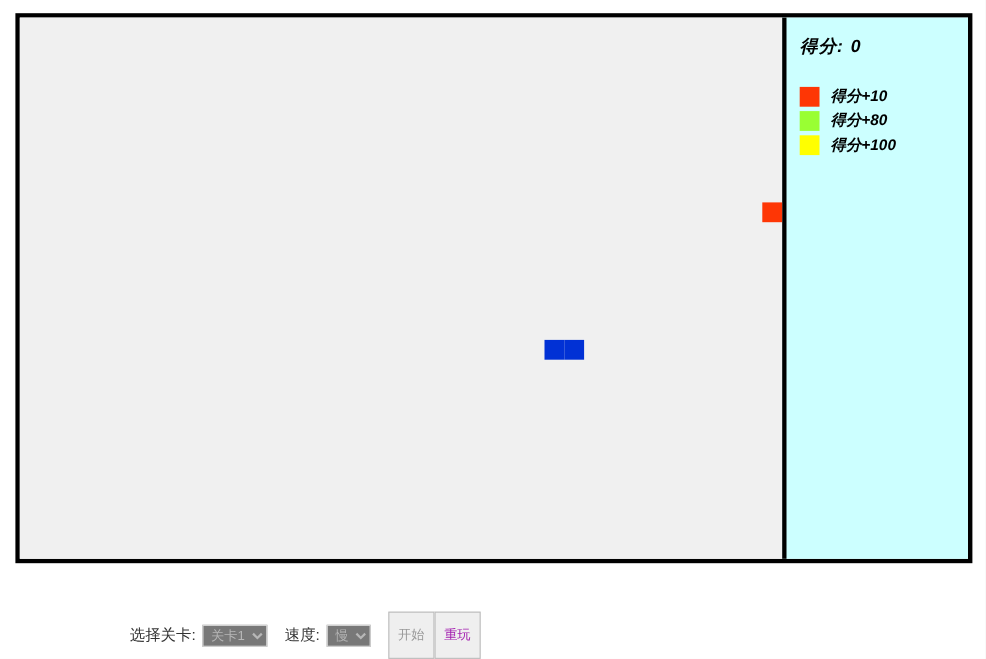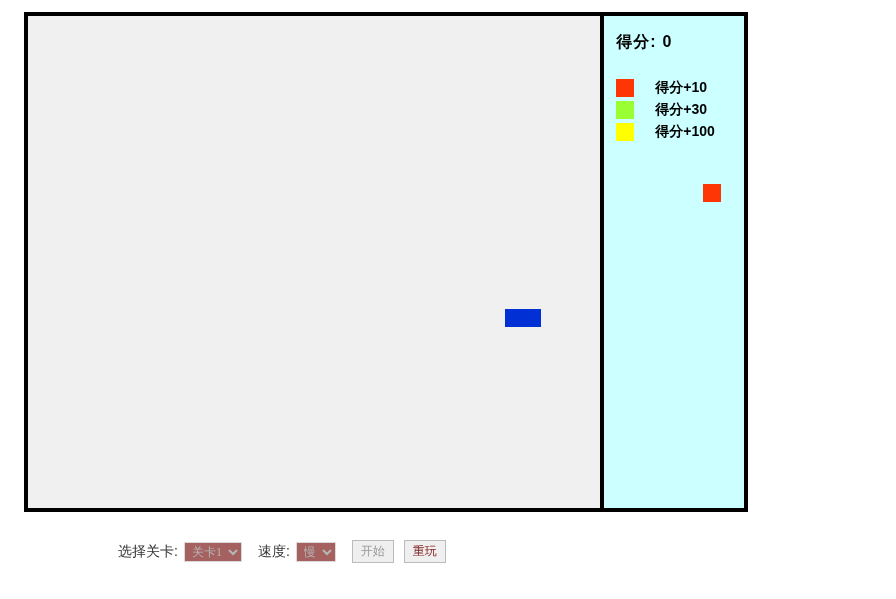--- a/index.html
+++ b/index.html
@@ -5,26 +5,27 @@
     * { box-sizing: border-box; margin: 0; padding: 0; }
     body {
       font-family: "Microsoft YaHei", Arial, sans-serif;
       background: #ffffff;
       width: 896px;
       height: 599px;
       position: relative;
     }
     .game-frame {
       position: absolute;
-      left: 24px;
+      left: 14px;
       top: 12px;
-      width: 724px;
+      width: 870px;
       height: 500px;
       border: 4px solid #000;
       display: flex;
+      font-style: italic;
     }
     .play-area {
       position: relative;
       width: 693px;
       height: 100%;
       background: #f0f0f0;
     }
     .food {
       position: absolute;
       width: 18px;
@@ -57,75 +58,72 @@
       letter-spacing: 1px;
     }
     .stat-line span.val { margin-left: 6px; }
     .legend {
       margin-top: 18px;
     }
     .legend-row {
       display: flex;
       align-items: center;
       margin-bottom: 4px;
-      gap: 11px;
     }
     .swatch {
       width: 18px;
       height: 18px;
       margin-right: 10px;
       flex-shrink: 0;
     }
     .legend-label {
       font-size: 14px;
       font-weight: bold;
       color: #000;
     }
     .controls {
       position: absolute;
       left: 118px;
-      top: 540px;
+      top: 556px;
       display: flex;
       align-items: center;
       font-size: 14px;
       color: #333;
     }
     .ctrl-label {
       margin-right: 6px;
     }
     .ctrl-select {
       font-size: 12px;
       color: #999;
       background: #f7f7f7;
       border: 1px solid #ccc;
       padding: 1px 3px;
       margin-right: 16px;
       font-family: inherit;
     }
     .ctrl-select:disabled {
       color: #999;
-      background: #7f1d1d;
-      font-family: Liberation Serif, serif;
+      background: #404040;
     }
     .ctrl-button {
       font-size: 12px;
       color: #999;
       background: #efefef;
       border: 1px solid #bbb;
-      padding: 2px 8px;
-      margin-right: 10px;
+      padding: 12px 8px;
       font-family: inherit;
       cursor: pointer;
     }
     .ctrl-button:disabled {
       color: #999;
       cursor: default;
     }
     .ctrl-button.active {
-      color: #7f1d1d;
+      color: #a21caf;
     }
   </style>
 </head>
 <body>
 
 <div class="game-frame">
   <div class="play-area">
     <div class="food"></div>
     <div class="snake-seg seg0"></div>
     <div class="snake-seg seg1"></div>
@@ -134,21 +132,21 @@
     <div class="stat-line">
       <span>得分</span>:<span class="val">0</span>
     </div>
     <div class="legend">
       <div class="legend-row">
         <div class="swatch" style="background:#fe3605"></div>
         <div class="legend-label">得分+10</div>
       </div>
       <div class="legend-row">
         <div class="swatch" style="background:#99ff33"></div>
-        <div class="legend-label">得分+30</div>
+        <div class="legend-label">得分+80</div>
       </div>
       <div class="legend-row">
         <div class="swatch" style="background:#ffff00"></div>
         <div class="legend-label">得分+100</div>
       </div>
     </div>
   </div>
 </div>
 
 <div class="controls">

